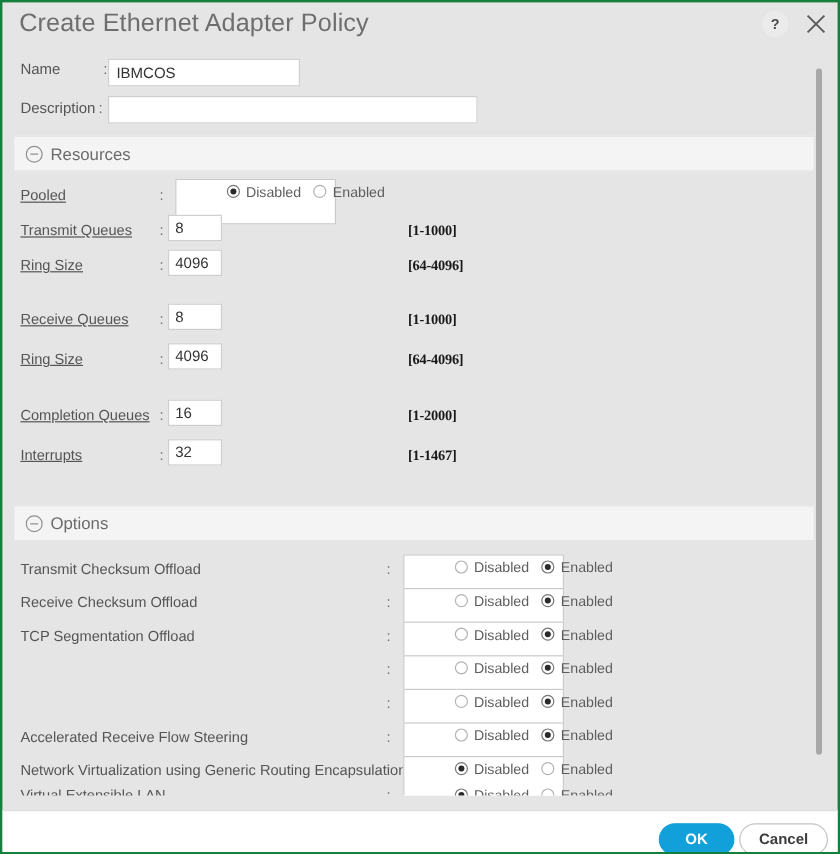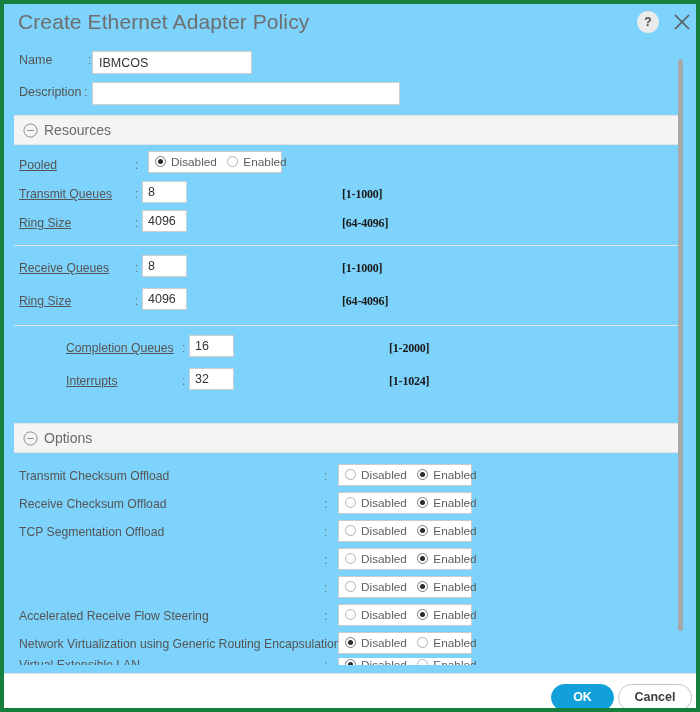--- a/index.html
+++ b/index.html
@@ -10,22 +10,22 @@
   body {
     font-family: "Liberation Sans", sans-serif;
     -webkit-font-smoothing: antialiased;
   }
 
   #dialog {
     position: relative;
     width: 700px;
     height: 712px;
     box-sizing: border-box;
-    background: #7dd3fc;
-    border: 4px solid #15803d;
+    background: #e5e5e5;
+    border: 2px solid #15803d;
     overflow: hidden;
   }
 
   
   .titlebar {
     position: absolute;
     left: 0; top: 0;
     width: 700px; height: 43px;
     box-sizing: border-box;
   }
@@ -181,22 +181,23 @@
     letter-spacing: -0.2px;
     font-family: Liberation Serif, serif;
   }
 
   
   .radiobox {
     position: absolute;
     box-sizing: border-box;
     border: 1px solid #cbcbcb;
     background: #ffffff;
-    height: 22px;
+    height: 38px;
     white-space: nowrap;
+    padding-left: 36px;
   }
   .radiobox.pooled { left: 134px; top: 0px; width: 134px; }
 
   .radio-opt {
     display: inline-block;
     position: relative;
     height: 20px;
     line-height: 20px;
     padding-left: 16px;
     margin: 0 0 0 6px;
@@ -387,33 +388,33 @@
         </div>
 
         <div class="res-row" style="margin-top:4px;">
           <span class="res-label">Ring Size</span>
           <span class="res-colon">:</span>
           <input class="res-input" type="text" value="4096" style="">
           <span class="res-range">[64-4096]</span>
         </div>
       </div>
 
-      <div class="res-group last" style="padding:8px 0 9px 0;margin-left:47px;">
+      <div class="res-group last" style="padding:8px 0 9px 0;">
         <div class="res-row">
           <span class="res-label">Completion Queues</span>
           <span class="res-colon">:</span>
           <input class="res-input" type="text" value="16" style="">
           <span class="res-range">[1-2000]</span>
         </div>
 
         <div class="res-row" style="margin-top:4px;">
           <span class="res-label">Interrupts</span>
           <span class="res-colon">:</span>
           <input class="res-input" type="text" value="32" style="">
-          <span class="res-range">[1-1024]</span>
+          <span class="res-range">[1-1467]</span>
         </div>
       </div>
 
       <div style="height:18px;"></div>
 
       <div class="section-head">
         <span class="minus-icon">
           <svg width="15" height="15" viewBox="0 0 15 15">
             <circle cx="7.5" cy="7.5" r="6.6" fill="none" stroke="#909090" stroke-width="1"></circle>
             <line x1="4.2" y1="7.5" x2="10.8" y2="7.5" stroke="#909090" stroke-width="1"></line>

